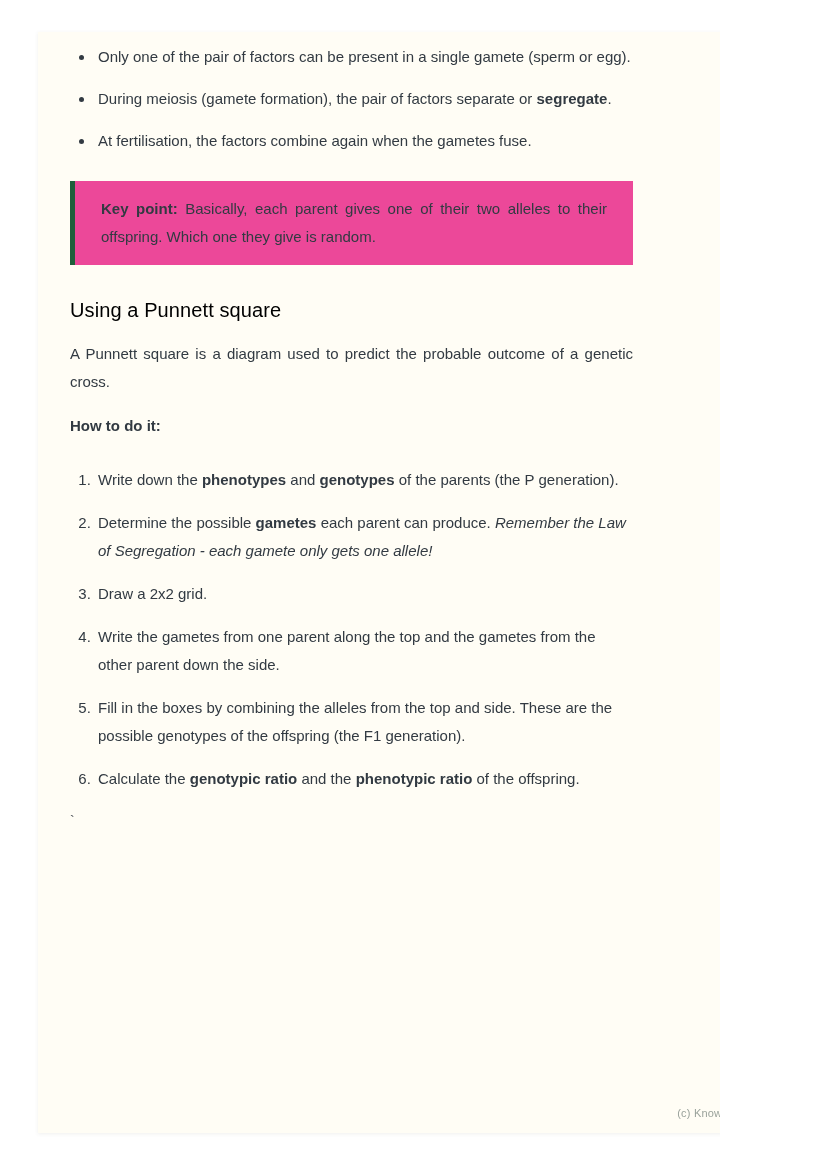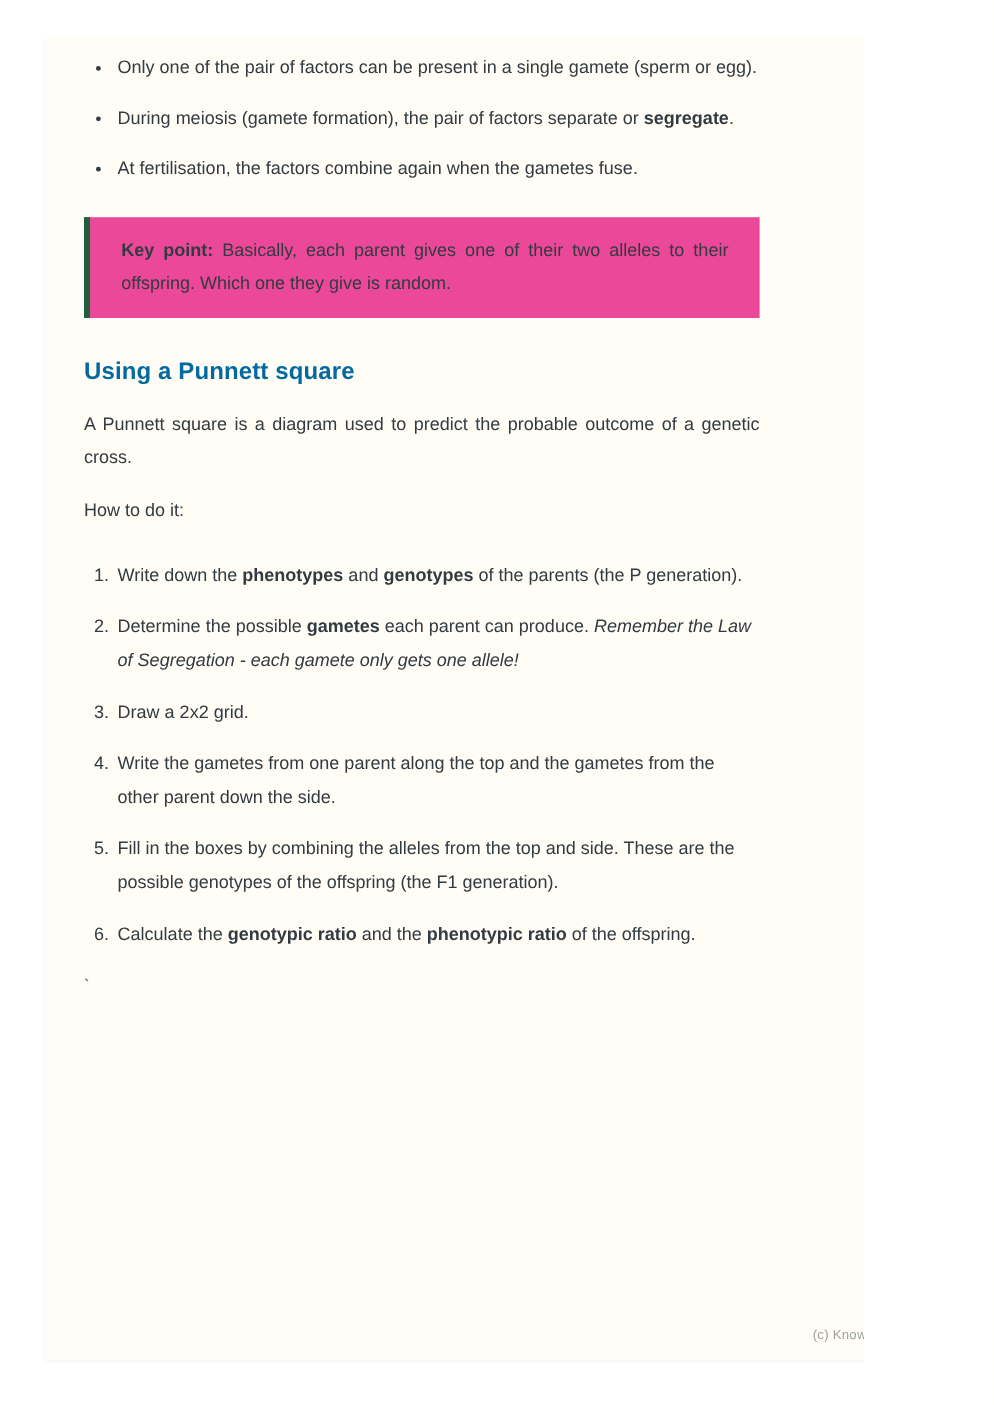--- a/index.html
+++ b/index.html
@@ -53,31 +53,31 @@
     margin-top: 26px;
     background: #ec4899;
     border-left: 5px solid #1f5f3b;
     padding: 14px 26px 14px 26px;
     text-align: justify;
   }
   .section-heading {
     margin-top: 33px;
     font-size: 20px;
     line-height: 24px;
-    font-weight: 700;
-    color: #0369a1;
+    font-weight: 400;
+    color: #000000;
     letter-spacing: 0.1px;
   }
   .intro-para {
     margin-top: 18px;
     text-align: justify;
   }
   .subheading {
     margin-top: 16px;
-    font-weight: 400;
+    font-weight: 700;
   }
   ol.steps {
     list-style: decimal outside;
     padding-left: 25px;
     margin-top: 26px;
   }
   ol.steps > li { margin-bottom: 15px; padding-left: 3px; }
   ol.steps > li:last-child { margin-bottom: 0; }
   .stray-char {
     margin-top: 14px;

